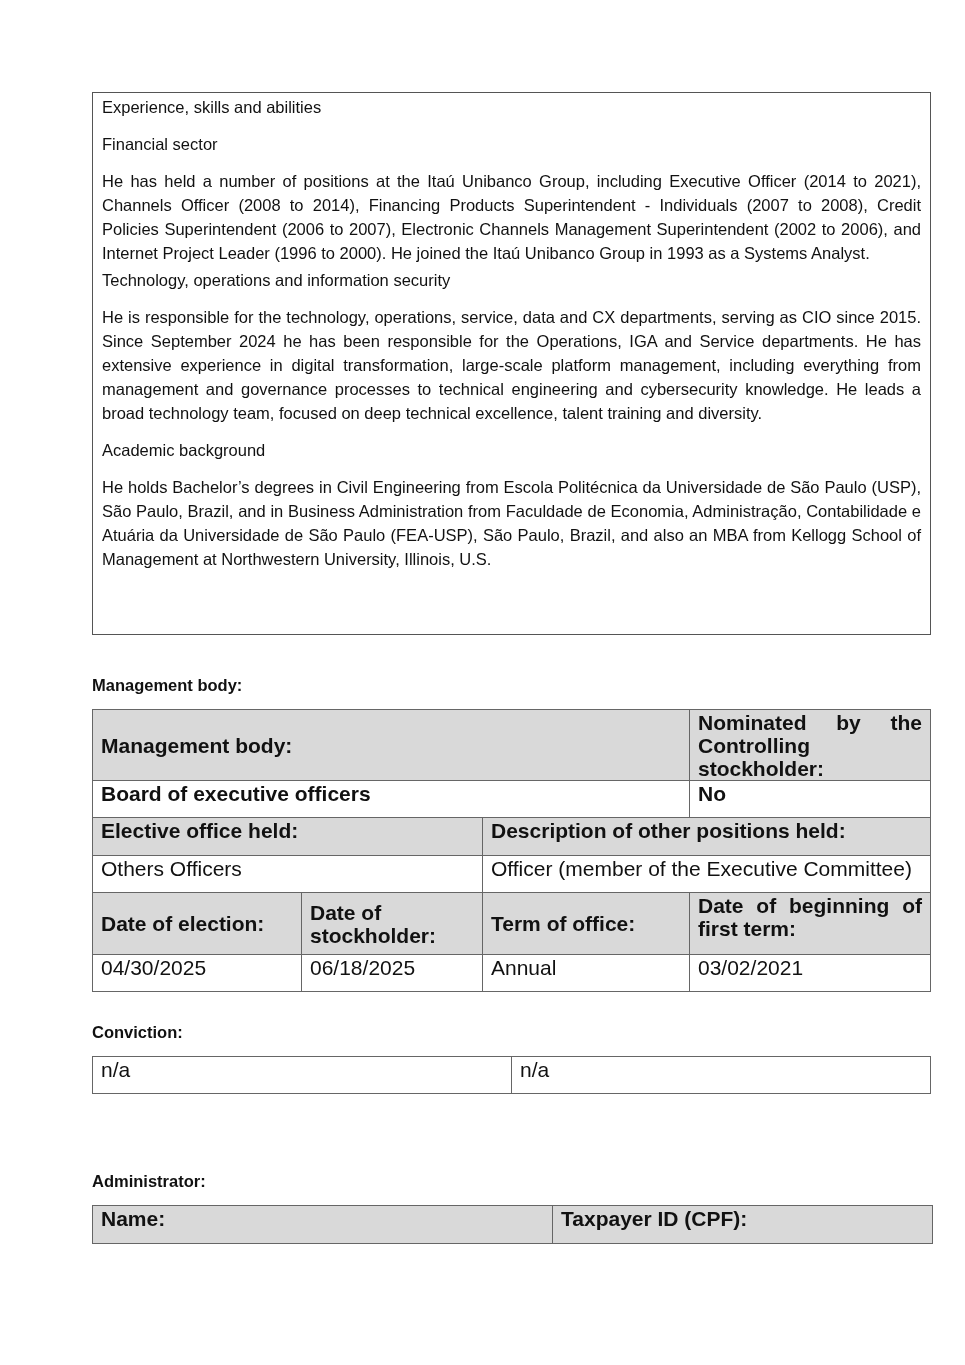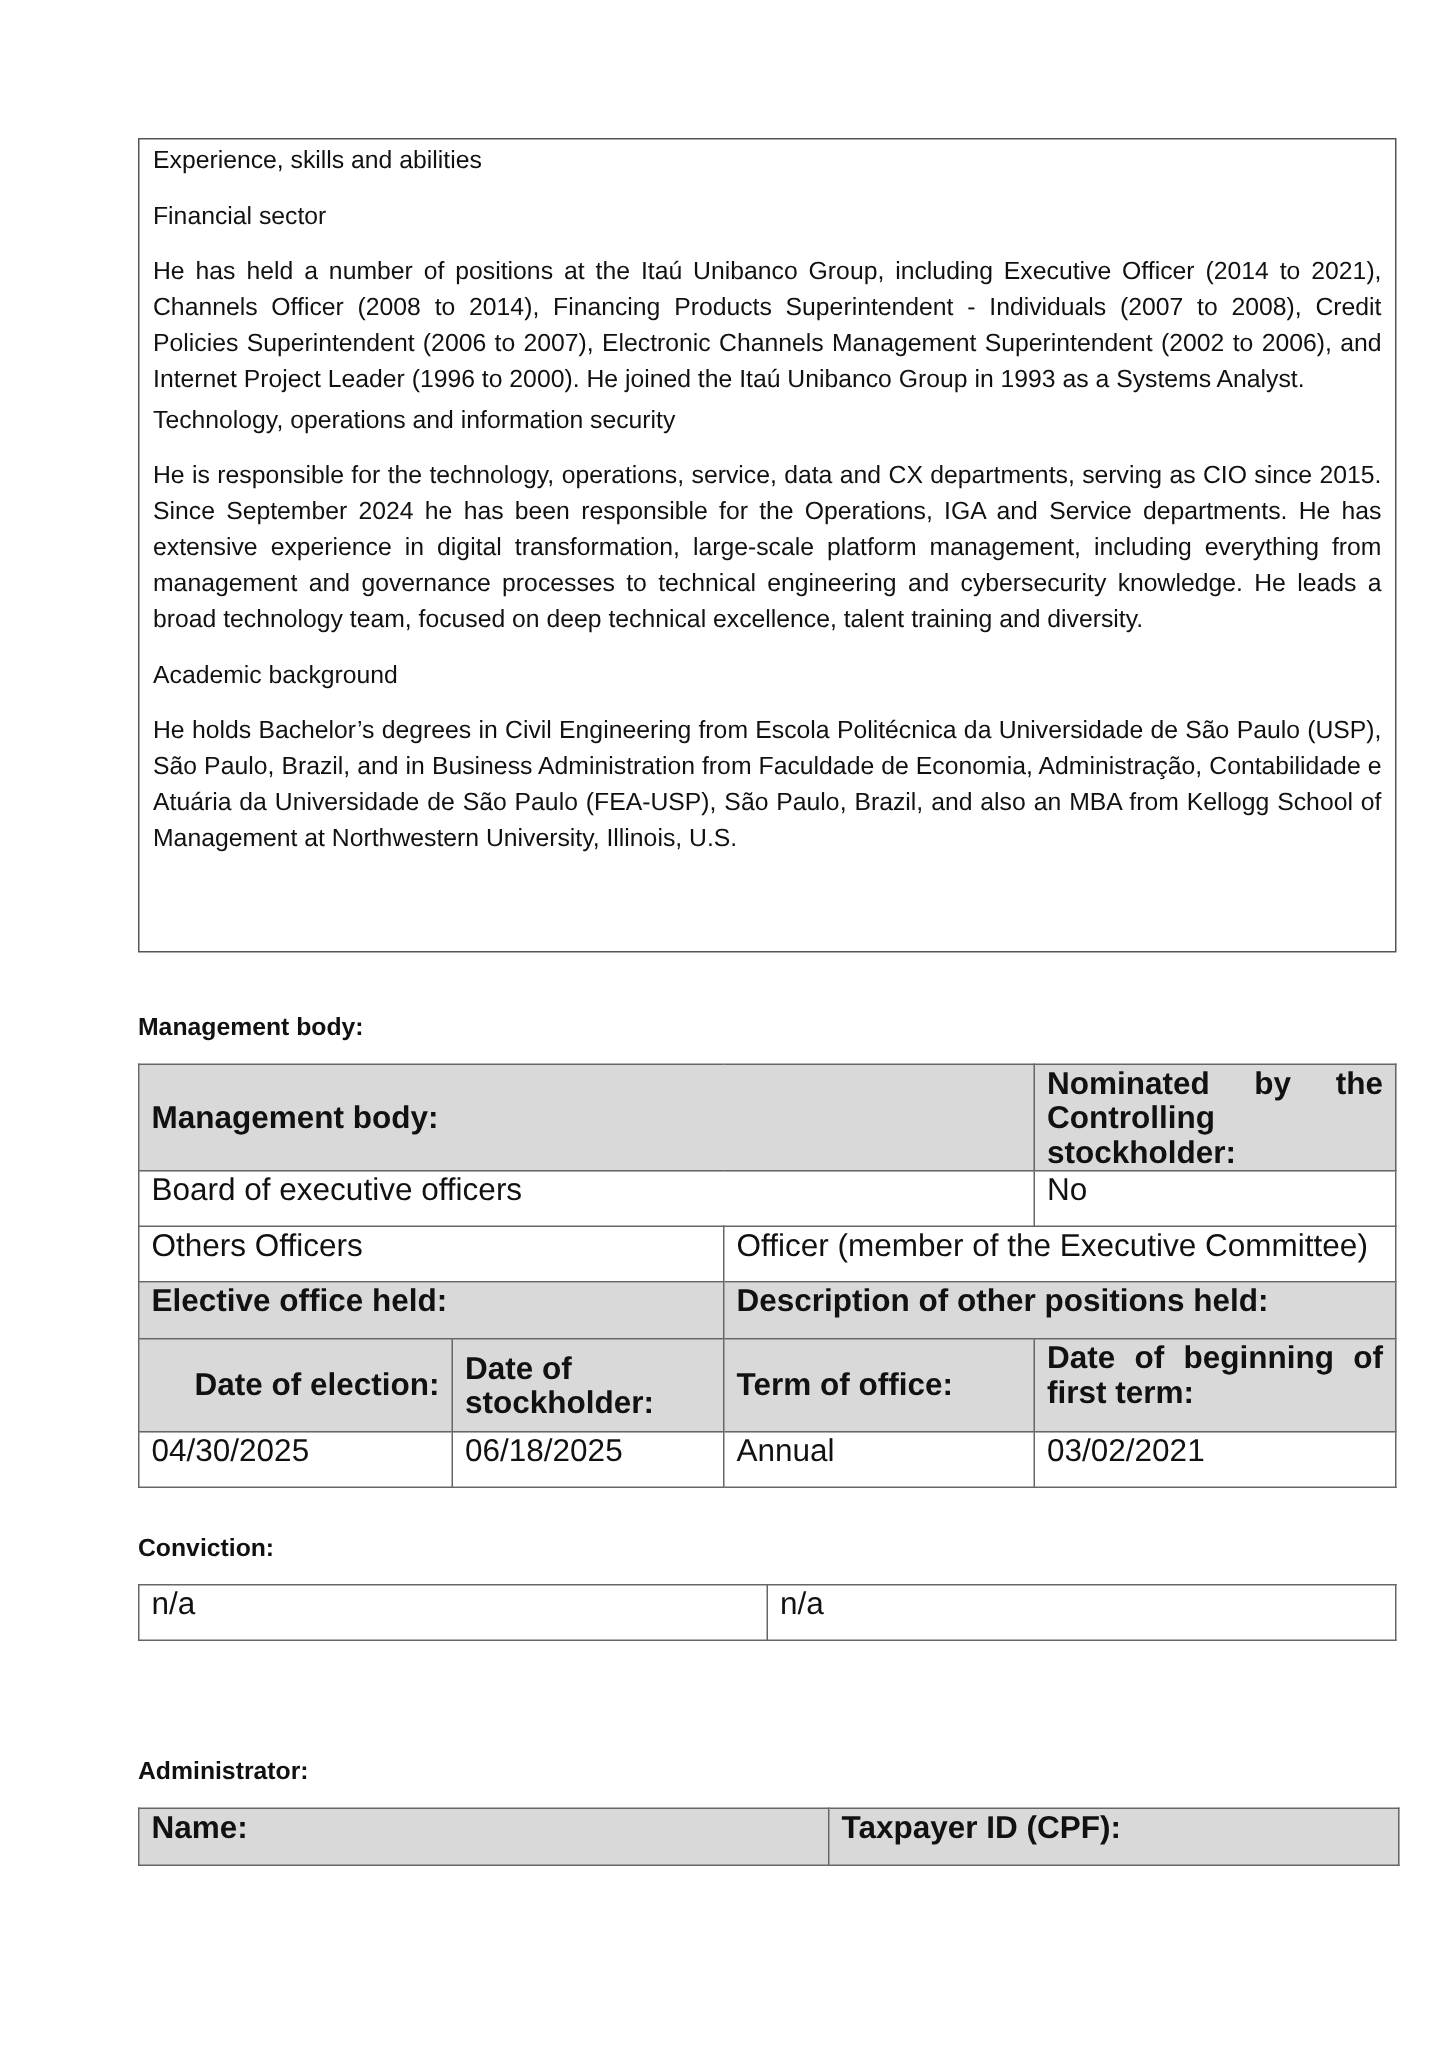--- a/index.html
+++ b/index.html
@@ -85,34 +85,34 @@
       <col style="width:209px">
       <col style="width:181px">
       <col style="width:207px">
       <col style="width:241px">
     </colgroup>
     <tbody>
         <tr style="height:62px;">
       <td class="hdr" colspan="3" style="vertical-align:middle;">Management body:</td>
       <td class="hdr justify" style="padding-top:1px;">Nominated by the Controlling stockholder:</td>
     </tr>
-    <tr style="height:37px;">
+    <tr style="height:37px;font-weight:bold;">
       <td colspan="3" style="padding-top:1px;">Board of executive officers</td>
       <td style="padding-top:1px;">No</td>
+    </tr>
+    <tr style="height:38px;">
+      <td class="hdr" colspan="2" style="padding-top:1px;">Elective office held:</td>
+      <td class="hdr" colspan="2" style="padding-top:1px;">Description of other positions held:</td>
     </tr>
     <tr style="height:37px;">
       <td colspan="2" style="padding-top:1px;">Others Officers</td>
       <td colspan="2" style="padding-top:1px;">Officer (member of the Executive Committee)</td>
     </tr>
-    <tr style="height:38px;">
-      <td class="hdr" colspan="2" style="padding-top:1px;">Elective office held:</td>
-      <td class="hdr" colspan="2" style="padding-top:1px;">Description of other positions held:</td>
-    </tr>
     <tr style="height:62px;">
-      <td class="hdr" style="vertical-align:middle;text-align:right;">Date of election:</td>
+      <td class="hdr" style="vertical-align:middle;">Date of election:</td>
       <td class="hdr" style="vertical-align:middle;">Date of stockholder:</td>
       <td class="hdr" style="vertical-align:middle;">Term of office:</td>
       <td class="hdr justify" style="padding-top:1px;">Date of beginning of first term:</td>
     </tr>
     <tr style="height:37px;">
       <td style="padding-top:1px;">04/30/2025</td>
       <td style="padding-top:1px;">06/18/2025</td>
       <td style="padding-top:1px;">Annual</td>
       <td style="padding-top:1px;">03/02/2021</td>
     </tr>

